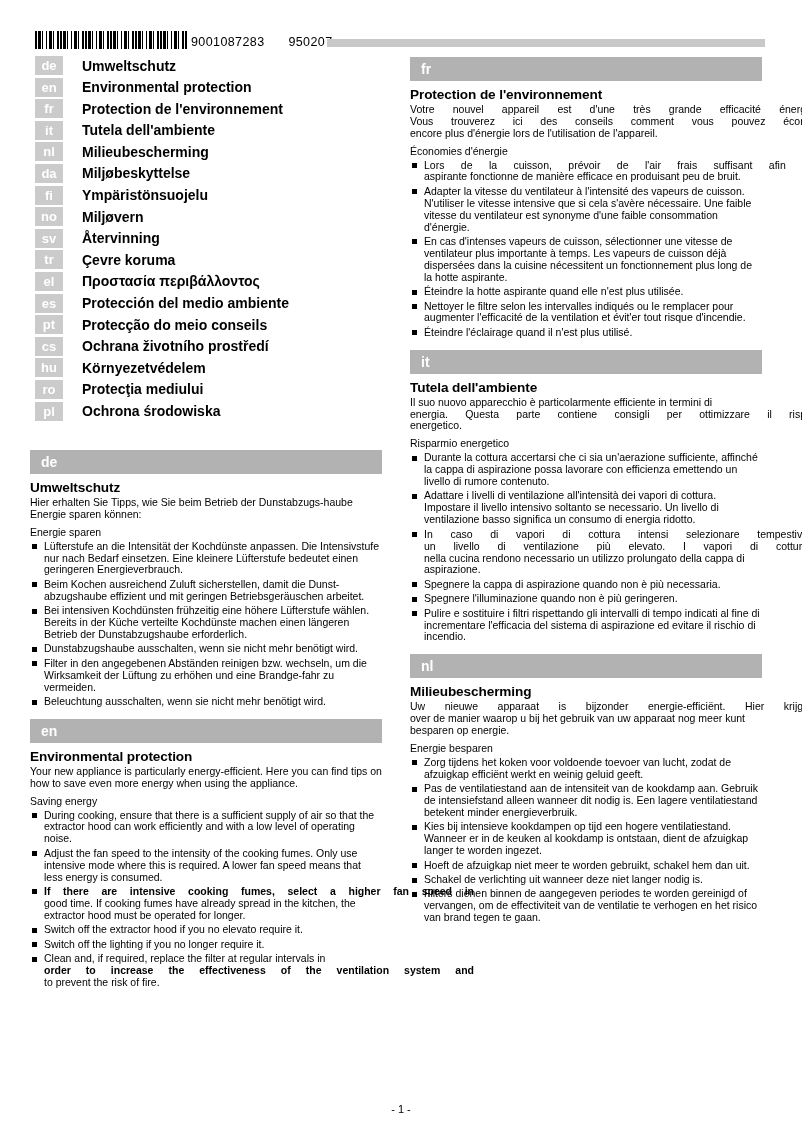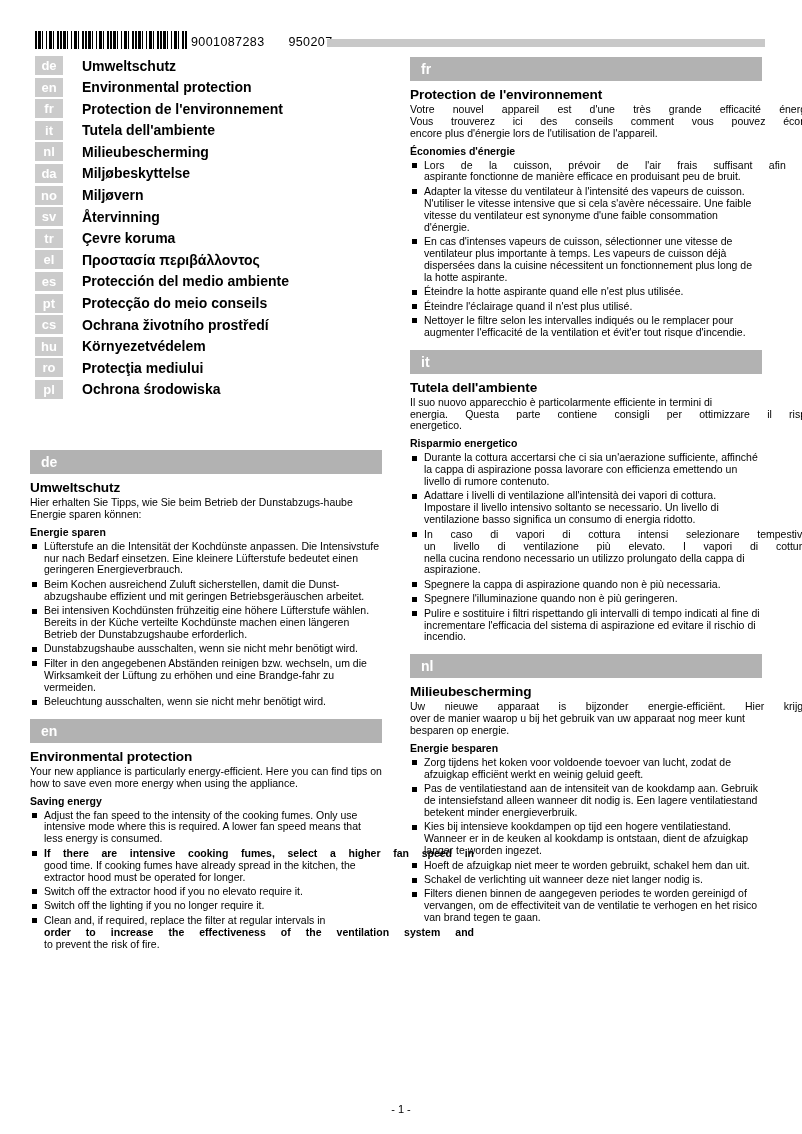--- a/index.html
+++ b/index.html
@@ -19,21 +19,21 @@
   .lang-title{margin-left:19px;font-weight:bold;font-size:14px;white-space:nowrap;}
   .col{position:absolute;font-size:10.5px;line-height:11.9px;}
   .col-left{left:30px;top:450px;width:352px;}
   .col-right{left:410px;top:57px;width:352px;}
   .section{margin:0;}
   .section + .section{margin-top:11px;}
   .section-bar{height:24px;background:#b2b2b2;color:#fff;font-weight:bold;font-size:14px;
                line-height:24px;padding-left:11px;box-sizing:border-box;}
   .sec-heading{font-size:13.6px;font-weight:bold;margin:8px 0 3px;letter-spacing:-.1px;}
   .body{margin:0;}
-  .sub{font-size:10.5px;font-weight:bold;margin:6px 0 2px;}
+  .sub{font-size:10.5px;font-weight:normal;margin:6px 0 2px;}
   .bullet{display:flex;margin:0 0 2.5px;}
   .bmark{flex:0 0 5px;width:5px;height:5px;background:#000;margin:3.5px 7px 0 2px;}
   .btext{flex:1 1 auto;min-width:0;}
   .ovl{display:inline-block;text-align:justify;text-align-last:justify;vertical-align:top;}
   .ovl-l{width:430px;font-weight:bold;}
   .ovl-r{width:396px;}
   .ovl-rb{width:384px;}
   .page-num{position:absolute;left:0;right:0;top:1103px;text-align:center;font-size:11px;}
 </style>
 </head>
@@ -67,20 +67,24 @@
       </div>
     <div class="lang-row">
         <span class="lang-badge">nl</span>
         <span class="lang-title">Milieubescherming</span>
       </div>
     <div class="lang-row">
         <span class="lang-badge">da</span>
         <span class="lang-title">Miljøbeskyttelse</span>
       </div>
     <div class="lang-row">
+        <span class="lang-badge">fi</span>
+        <span class="lang-title">Ympäristönsuojelu</span>
+      </div>
+    <div class="lang-row">
         <span class="lang-badge">no</span>
         <span class="lang-title">Miljøvern</span>
       </div>
     <div class="lang-row">
         <span class="lang-badge">sv</span>
         <span class="lang-title">Återvinning</span>
       </div>
     <div class="lang-row">
         <span class="lang-badge">tr</span>
         <span class="lang-title">Çevre koruma</span>
@@ -149,20 +153,24 @@
           </div>
       </div>
     </div>
 
     <div class="section">
       <div class="section-bar">en</div>
       <div class="sec-heading">Environmental protection</div>
       <p class="body">Your new appliance is particularly energy-efficient. Here you can find tips on how to save even more energy when using the appliance.</p>
       <div class="sub">Saving energy</div>
       <div>
+        <div class="bullet">
+            <span class="bmark"></span>
+            <div class="btext">During cooking, ensure that there is a sufficient supply of air so that the extractor hood can work efficiently and with a low level of operating noise.</div>
+          </div>
         <div class="bullet">
             <span class="bmark"></span>
             <div class="btext">Adjust the fan speed to the intensity of the cooking fumes. Only use intensive mode where this is required. A lower fan speed means that less energy is consumed.</div>
           </div>
         <div class="bullet">
             <span class="bmark"></span>
           <div class="btext">
             <span class="ovl ovl-l">If there are intensive cooking fumes, select a higher fan speed in</span><span>good time. If cooking fumes have already spread in the kitchen, the extractor hood must be operated for longer.</span>
           </div>
         </div>
@@ -209,25 +217,25 @@
         <div class="bullet">
             <span class="bmark"></span>
             <div class="btext">En cas d'intenses vapeurs de cuisson, sélectionner une vitesse de ventilateur plus importante à temps. Les vapeurs de cuisson déjà dispersées dans la cuisine nécessitent un fonctionnement plus long de la hotte aspirante.</div>
           </div>
         <div class="bullet">
             <span class="bmark"></span>
             <div class="btext">Éteindre la hotte aspirante quand elle n'est plus utilisée.</div>
           </div>
         <div class="bullet">
             <span class="bmark"></span>
+            <div class="btext">Nettoyer le filtre selon les intervalles indiqués ou le remplacer pour augmenter l'efficacité de la ventilation et évit'er tout risque d'incendie.</div>
+          </div>
+        <div class="bullet">
+            <span class="bmark"></span>
             <div class="btext">Éteindre l'éclairage quand il n'est plus utilisé.</div>
-          </div>
-        <div class="bullet">
-            <span class="bmark"></span>
-            <div class="btext">Nettoyer le filtre selon les intervalles indiqués ou le remplacer pour augmenter l'efficacité de la ventilation et évit'er tout risque d'incendie.</div>
           </div>
       </div>
     </div>
 
     <div class="section">
       <div class="section-bar">it</div>
       <div class="sec-heading">Tutela dell'ambiente</div>
       <p class="body">
         <span>Il suo nuovo apparecchio è particolarmente efficiente in termini di</span>
         <span class="ovl ovl-r">energia. Questa parte contiene consigli per ottimizzare il risp</span><span>energetico.</span>

